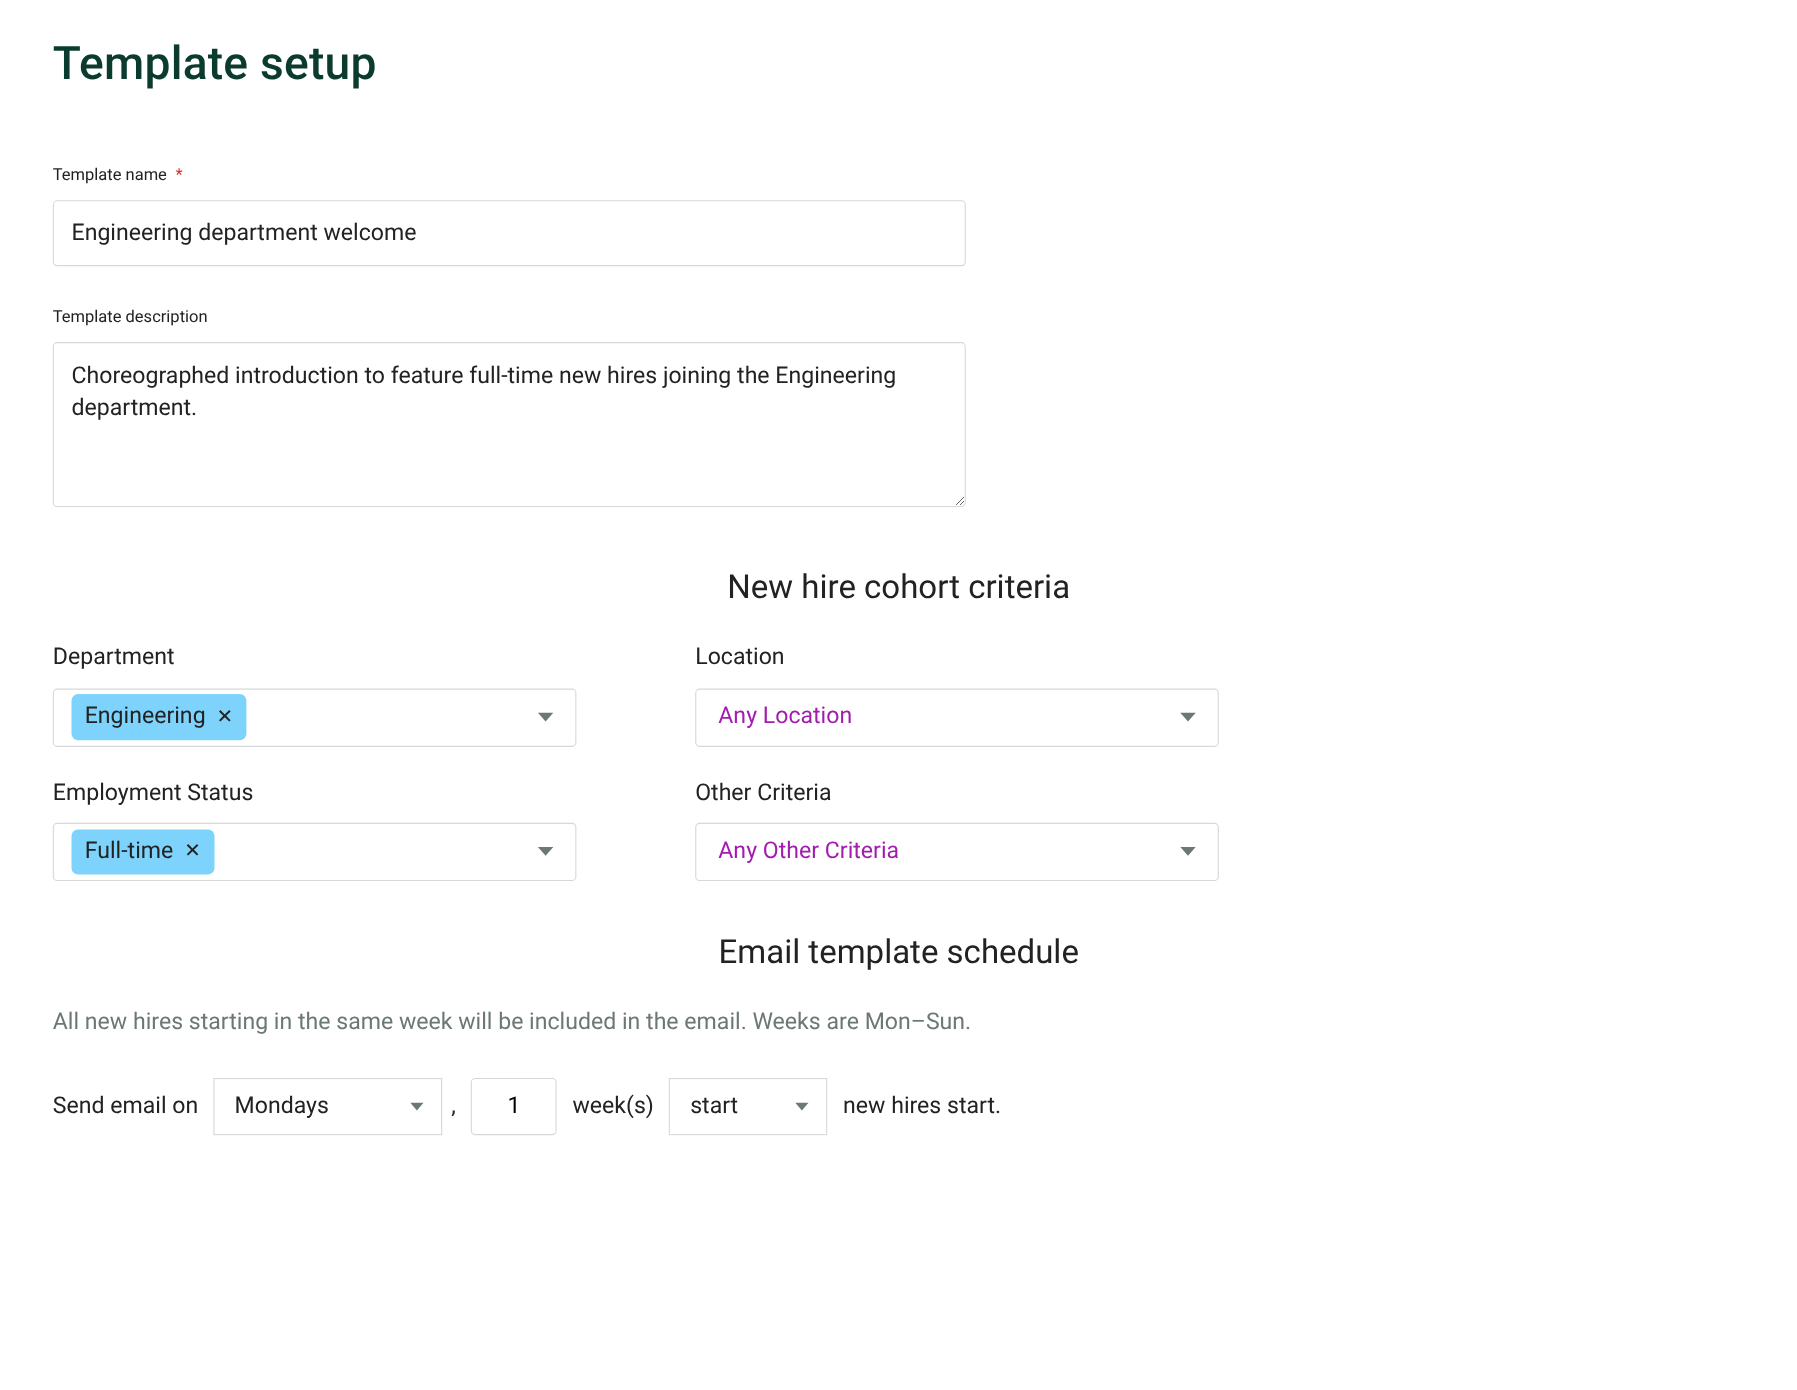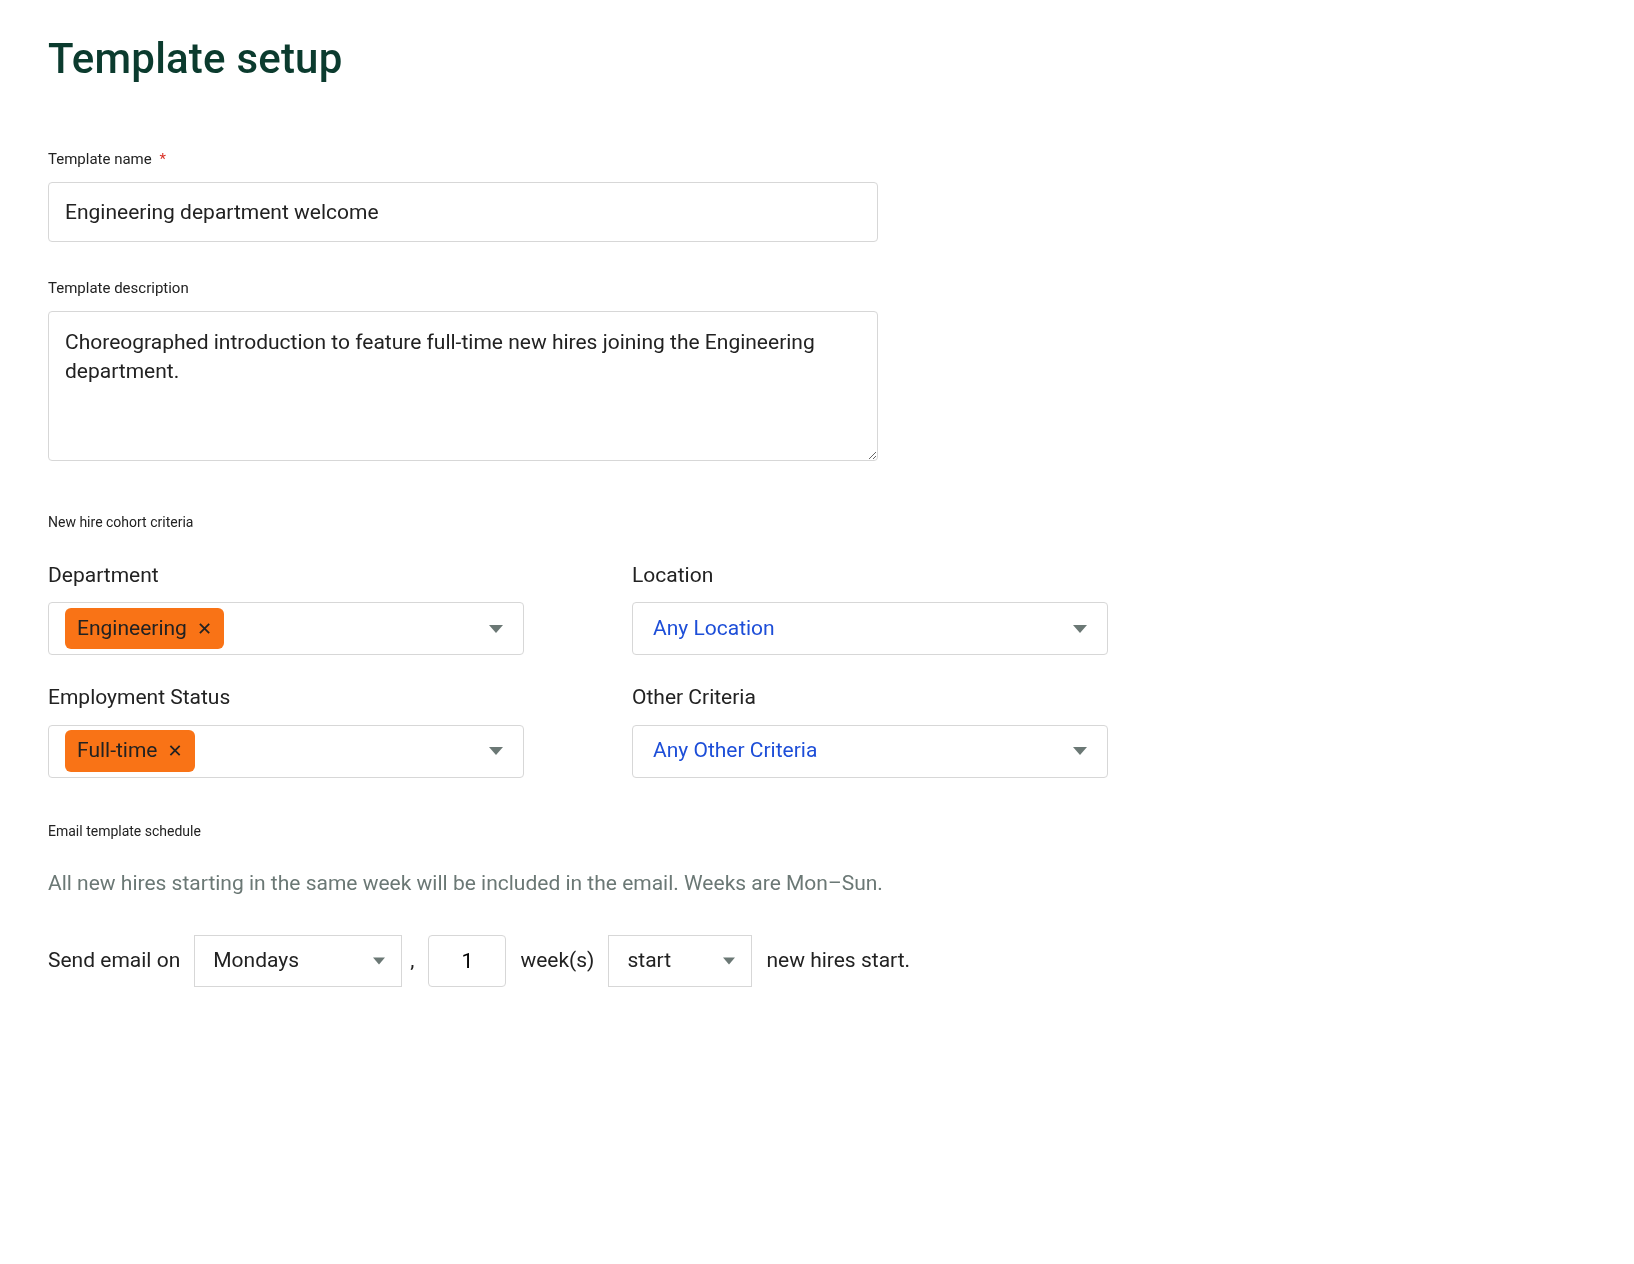--- a/index.html
+++ b/index.html
@@ -55,25 +55,26 @@
     border-radius: 4px;
     padding: 16px;
     font-size: 21px;
     color: #222;
     background: #fff;
     resize: vertical;
     font-family: inherit;
     line-height: 1.4;
   }
   .section-heading {
-    font-size: 14px;
+    font-size: 30px;
     font-weight: 400;
     color: #222;
     margin-top: 44px;
     margin-bottom: 28px;
+    text-align: center;
   }
   .criteria-grid {
     display: grid;
     grid-template-columns: 476px 476px;
     column-gap: 108px;
     row-gap: 28px;
     margin-bottom: 20px;
   }
   .criteria-cell { }
   .criteria-label {
@@ -88,38 +89,38 @@
     border: 1px solid #d7d7d7;
     border-radius: 4px;
     background: #fff;
     display: flex;
     align-items: center;
     padding: 0 12px;
     position: relative;
     cursor: pointer;
   }
   .multi-select .chip {
-    background: #f97316;
+    background: #7dd3fc;
     border-radius: 6px;
     padding: 6px 12px;
     display: inline-flex;
     align-items: center;
     font-size: 21px;
     color: #222;
     gap: 10px;
     margin-left: 4px;
   }
   .chip-x {
     font-size: 18px;
     color: #222;
     cursor: pointer;
     line-height: 1;
   }
   .placeholder-text {
-    color: #1d4ed8;
+    color: #a21caf;
     font-size: 21px;
     padding-left: 8px;
   }
   .caret {
     position: absolute;
     right: 20px;
     top: 50%;
     transform: translateY(-50%);
     width: 0;
     height: 0;

